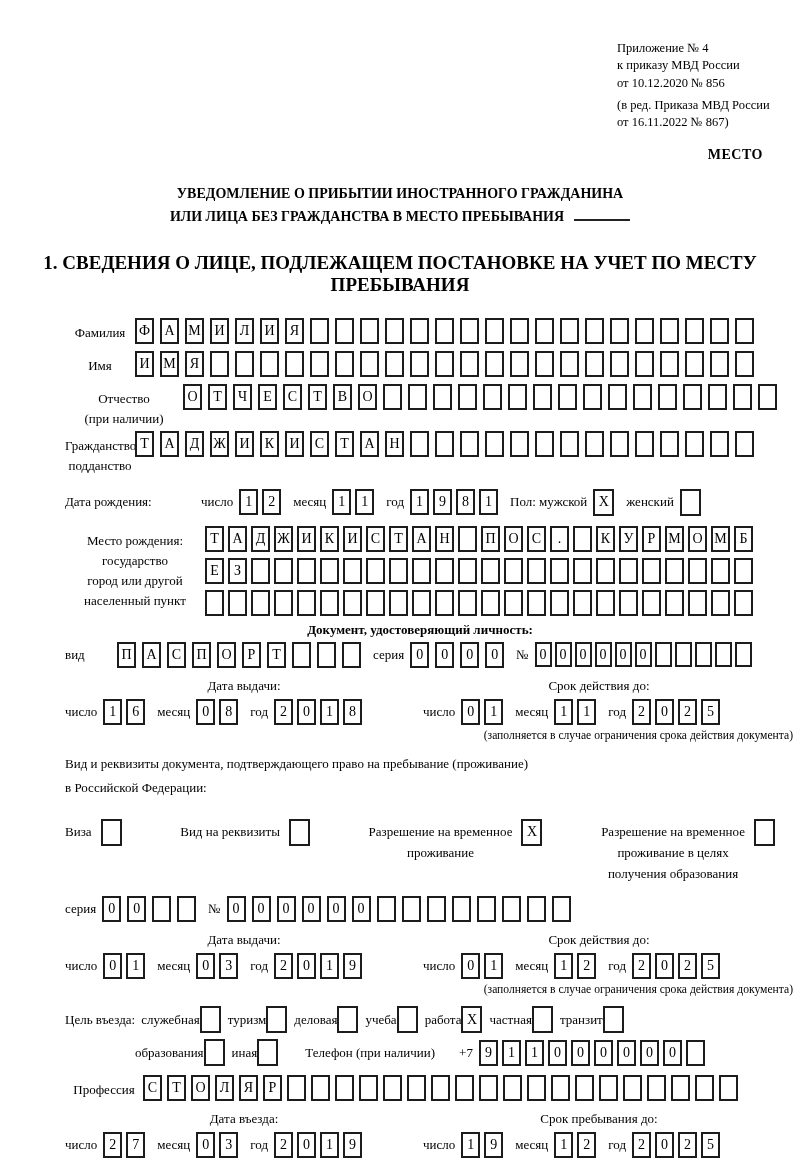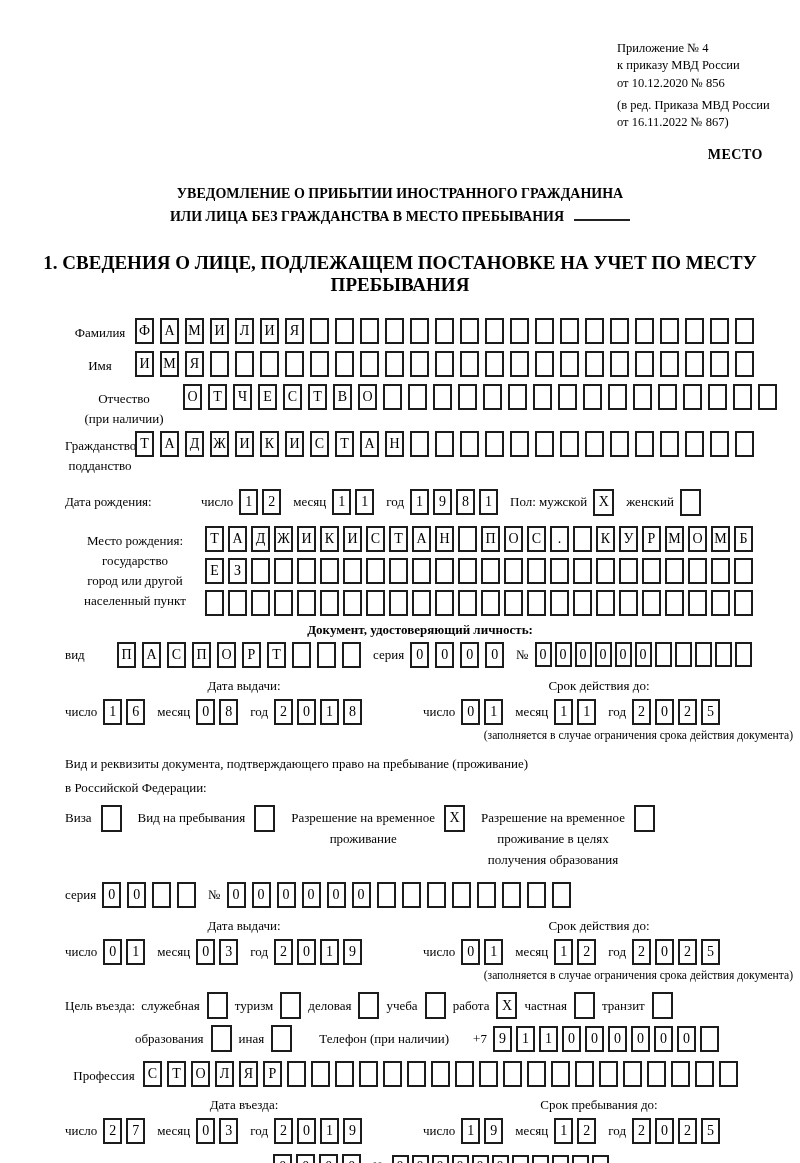--- a/index.html
+++ b/index.html
@@ -33,26 +33,26 @@
   .center-bold{font-weight:bold;text-align:center;margin-top:10px;}
   
   .dates{display:flex;margin-top:10px;}
   .dcol{width:358px;}
   .dcol.r{width:352px;}
   .dtitle{text-align:center;margin-bottom:5px;}
   .dline{display:flex;align-items:center;}
   .note{font-size:11.6px;margin-top:4px;white-space:nowrap;text-align:right;margin-right:-18px;}
   .para{margin-top:10px;line-height:1.9;}
   
-  .permits{display:flex;align-items:flex-start;margin-top:4px;gap:16px;}
+  .permits{display:flex;align-items:flex-start;margin-top:18px;gap:16px;justify-content:space-between;}
   .pitem{display:flex;align-items:flex-start;gap:9px;}
   .pitem .plab{padding-top:5px;white-space:nowrap;}
   .ptext{text-align:center;line-height:1.6;padding-top:3px;}
   
-  .popt{display:flex;align-items:center;gap:7px;margin-right:7px;}
+  .popt{display:flex;align-items:center;margin-right:7px;}
 </style>
 </head>
 <body>
 
 <div class="page">
 
   <div class="hdr">
     <div>Приложение № 4</div>
     <div>к приказу МВД России</div>
     <div>от 10.12.2020 № 856</div>
@@ -410,21 +410,21 @@
   </div>
 
   <div class="permits">
     <span class="pitem">
       <span class="plab">Виза</span>
       <span class="cells cb">
           <span class="cell"></span>
         </span>
     </span>
     <span class="pitem">
-      <span class="plab">Вид на пребывания</span>
+      <span class="plab">Вид на реквизиты</span>
       <span class="cells cb">
           <span class="cell"></span>
         </span>
     </span>
     <span class="pitem">
       <span class="ptext">
         <div>Разрешение на временное</div>
         <div>проживание</div>
       </span>
       <span class="cells cb">

